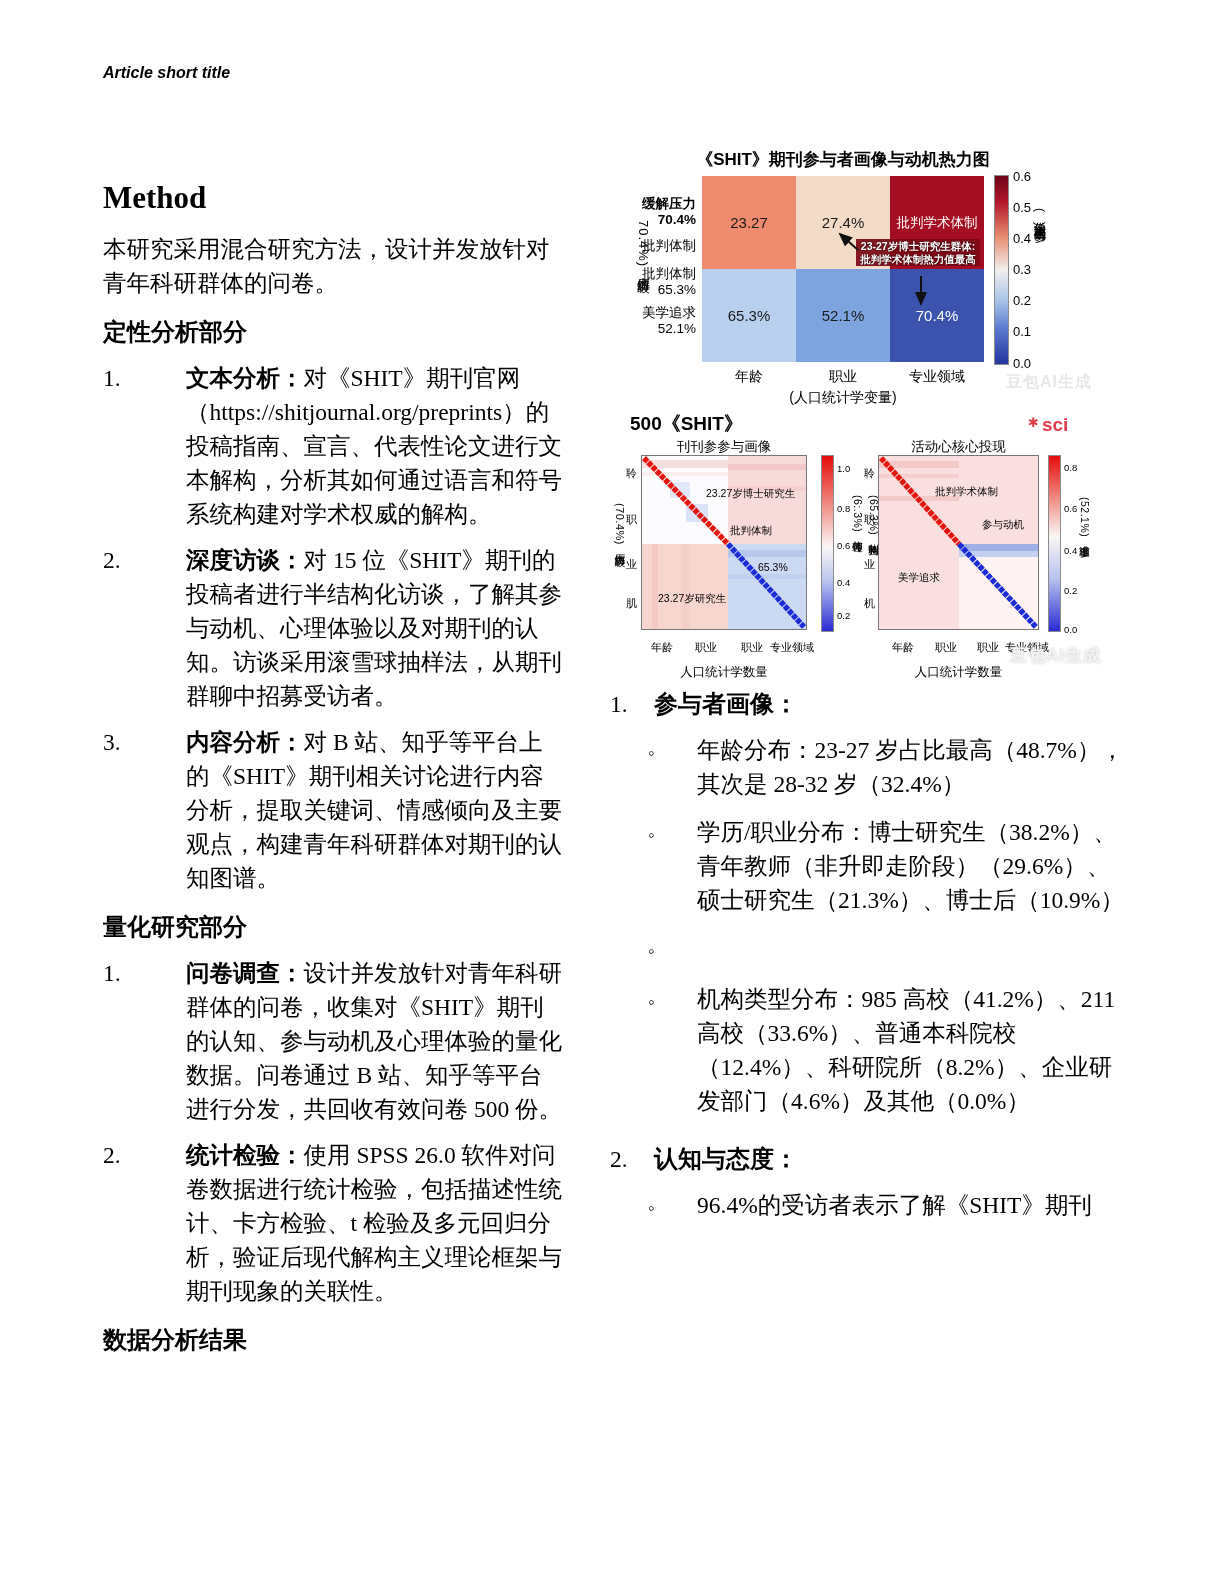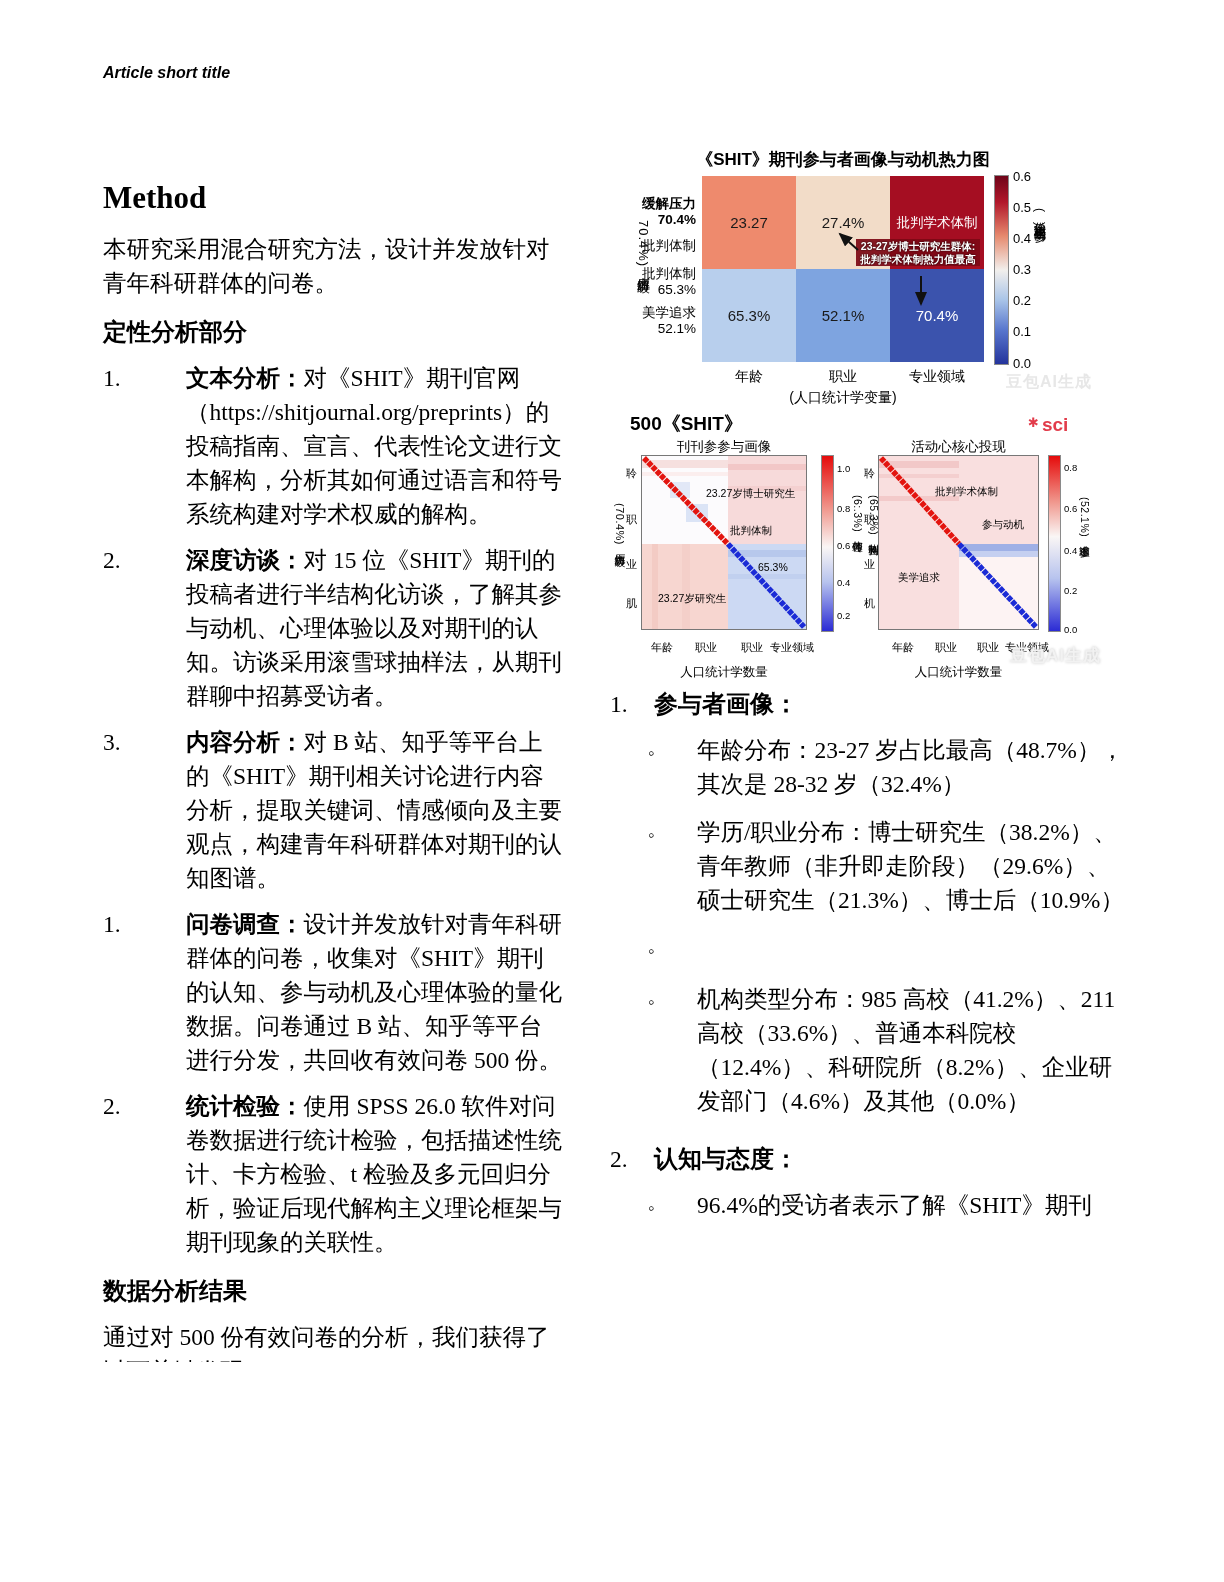--- a/index.html
+++ b/index.html
@@ -95,20 +95,21 @@
       <li class="doc-item">
         <span class="num">2.</span>
         <span class="li-body"><b class="lead">深度访谈：</b><span>对 15 位《SHIT》期刊的投稿者进行半结构化访谈，了解其参与动机、心理体验以及对期刊的认知。访谈采用滚雪球抽样法，从期刊群聊中招募受访者。</span></span>
       </li>
       <li class="doc-item">
         <span class="num">3.</span>
         <span class="li-body"><b class="lead">内容分析：</b><span>对 B 站、知乎等平台上的《SHIT》期刊相关讨论进行内容分析，提取关键词、情感倾向及主要观点，构建青年科研群体对期刊的认知图谱。</span></span>
       </li>
     </ol>
 
+    <div class="sec-h">量化研究部分</div>
     <ol class="doc body-text">
       <li class="doc-item">
         <span class="num">1.</span>
         <span class="li-body"><b class="lead">问卷调查：</b><span>设计并发放针对青年科研群体的问卷，收集对《SHIT》期刊的认知、参与动机及心理体验的量化数据。问卷通过 B 站、知乎等平台进行分发，共回收有效问卷 500 份。</span></span>
       </li>
       <li class="doc-item">
         <span class="num">2.</span>
         <span class="li-body"><b class="lead">统计检验：</b><span>使用 SPSS 26.0 软件对问卷数据进行统计检验，包括描述性统计、卡方检验、t 检验及多元回归分析，验证后现代解构主义理论框架与期刊现象的关联性。</span></span>
       </li>
     </ol>

